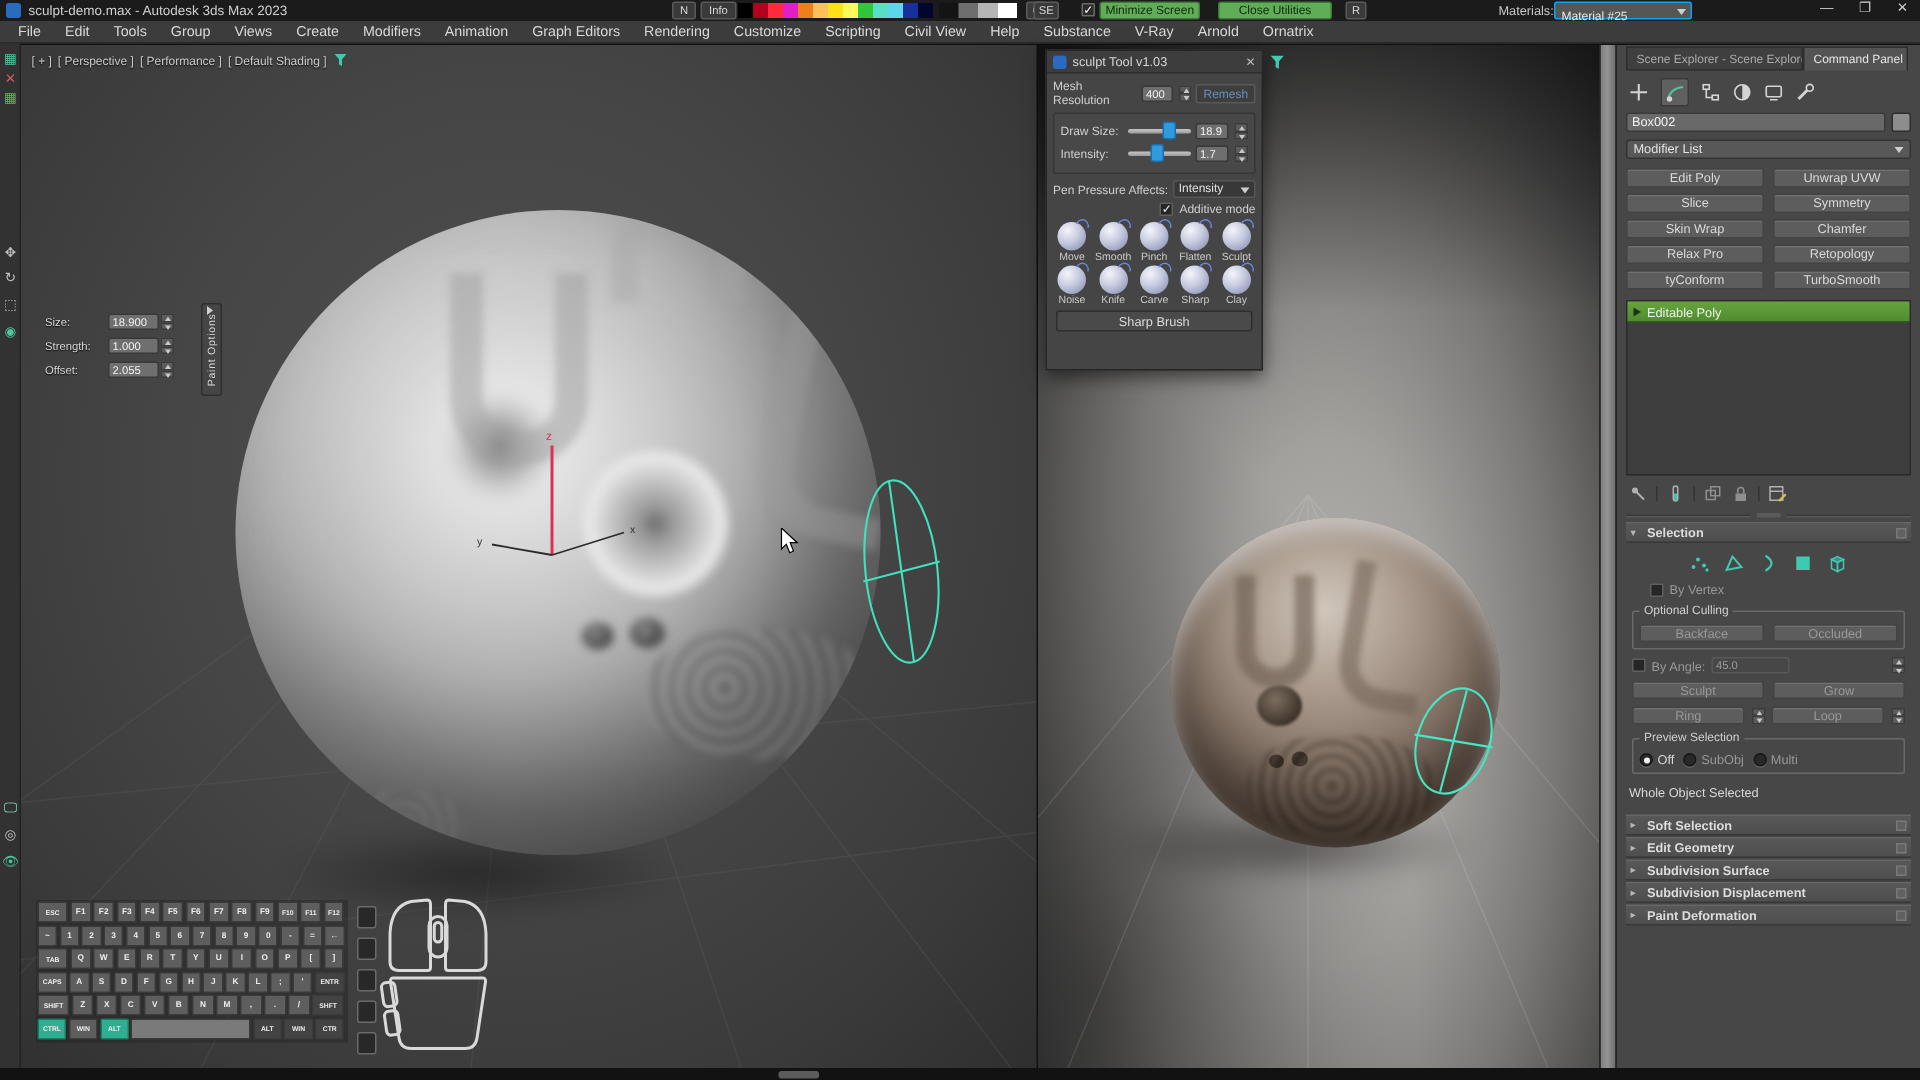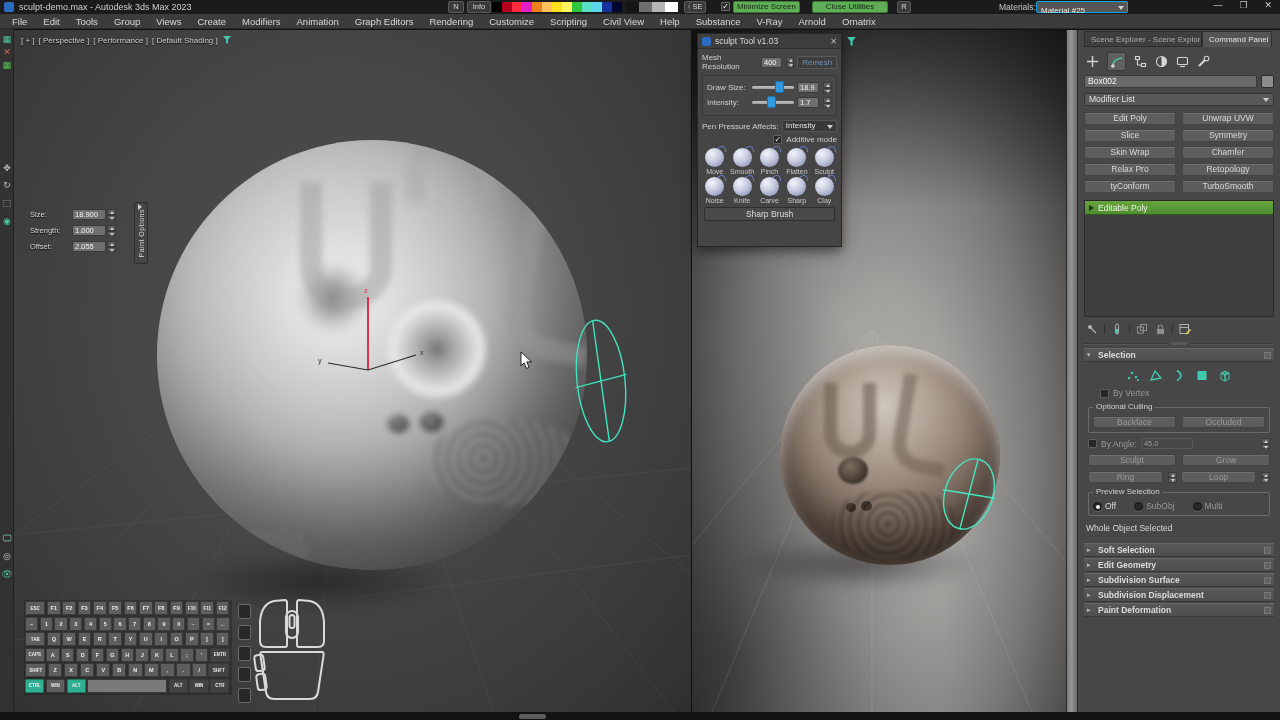--- a/index.html
+++ b/index.html
@@ -740,21 +740,21 @@
           </span>
         <span class="btn dim" style="flex:1;height:12px;line-height:10px">Loop</span>
         <span class="spin">
             <b class="up"></b>
             <b class="dn"></b>
           </span>
       </div>
 
       <div class="grp">
         <span class="glabel">Preview Selection</span>
-        <div style="display:flex;gap:18px;align-items:center">
+        <div style="display:flex;gap:6px;align-items:center">
           <span class="radio sel">
               <span class="rdot"></span>
               <span>Off</span>
             </span>
           <span class="radio dimtxt">
               <span class="rdot"></span>
               <span>SubObj</span>
             </span>
           <span class="radio dimtxt">
               <span class="rdot"></span>

